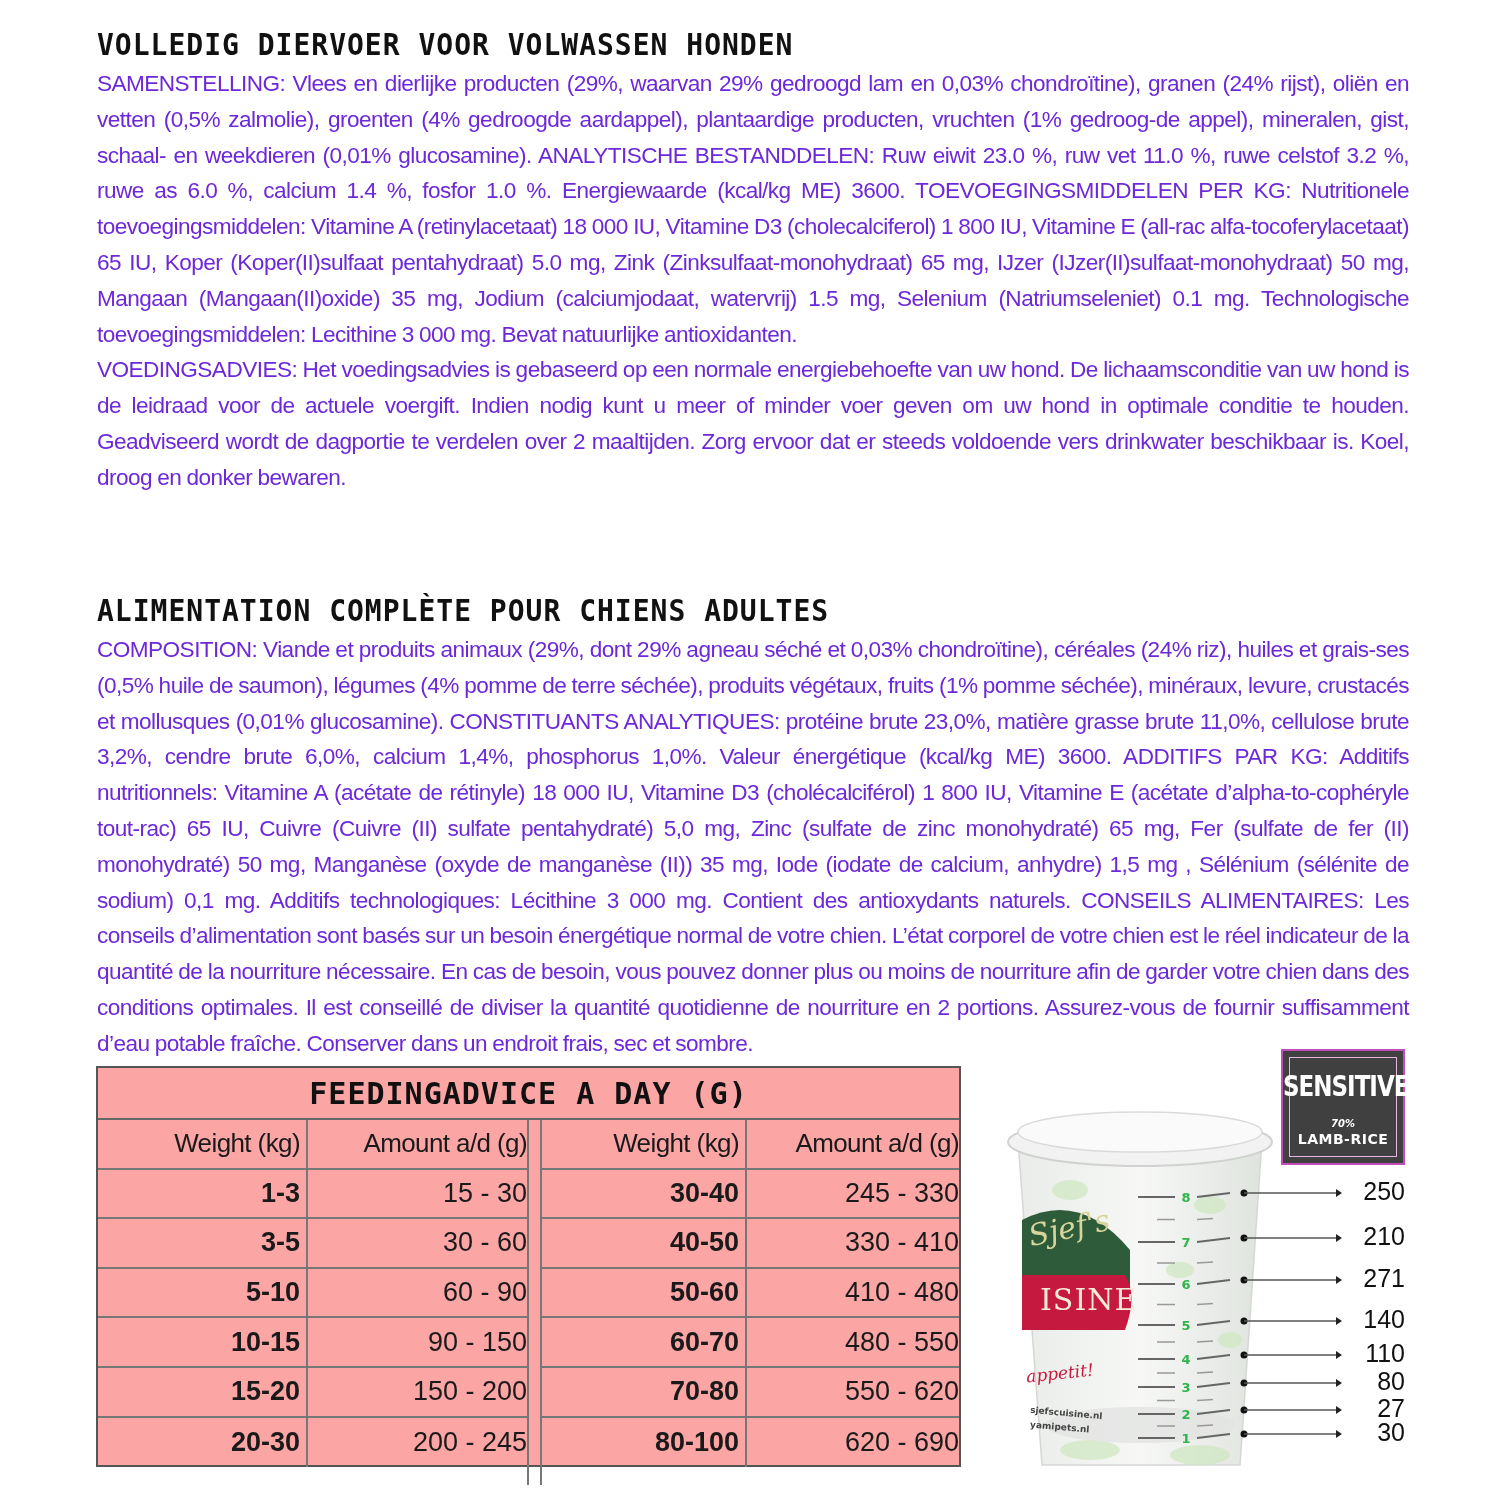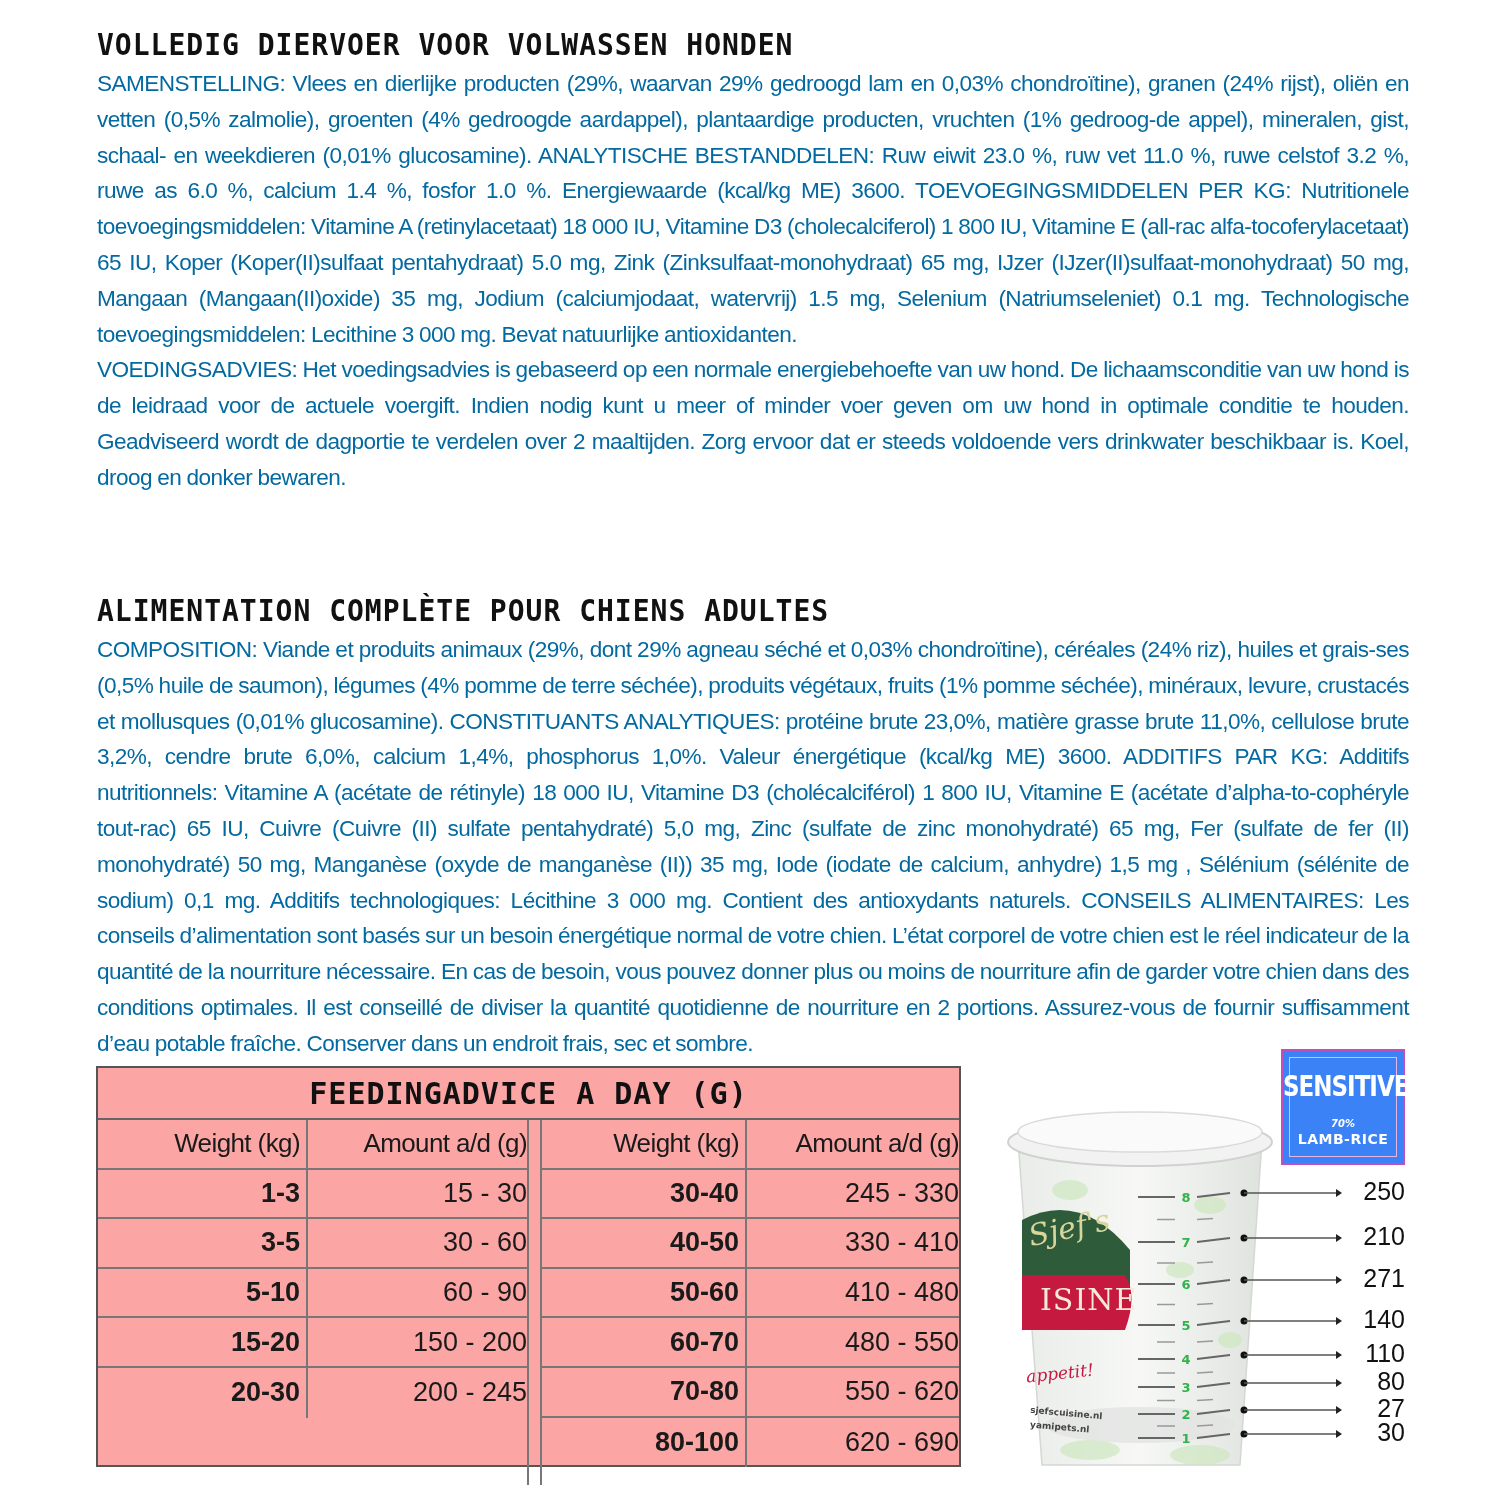--- a/index.html
+++ b/index.html
@@ -17,21 +17,21 @@
     transform:scaleY(1.05);
     transform-origin:left top;
   }
   .body-text {
     font-family:"Liberation Sans", sans-serif;
     font-size:22.6px;
     line-height:35.8px;
     text-align:justify;
     letter-spacing:-0.55px;
     word-spacing:-0.5px;
-    color:#0369a1;
+    color:#6d28d9;
     margin:0;
   }
   #nl { top:28px; }
   #fr { top:565px;margin-top:29px; }
 
   
   #feed-table { position:absolute; left:96px; top:1066px; width:865px; height:401px; border:2px solid #555; box-sizing:border-box; background:#fca5a5; }
   #feed-title { height:50px; border-bottom:2px solid #666; display:flex; align-items:center; justify-content:center;
     font-family:"DejaVu Sans Mono", monospace; font-weight:bold; font-size:30px; letter-spacing:1px; color:#111; }
   .halves { display:flex; height:365px; }
@@ -84,20 +84,24 @@
           <div class="c-w val">1-3</div>
           <div class="c-a">15 - 30</div>
         </div>
         <div class="trow">
           <div class="c-w val">3-5</div>
           <div class="c-a">30 - 60</div>
         </div>
         <div class="trow">
           <div class="c-w val">5-10</div>
           <div class="c-a">60 - 90</div>
+        </div>
+        <div class="trow">
+          <div class="c-w val">10-15</div>
+          <div class="c-a">90 - 150</div>
         </div>
         <div class="trow">
           <div class="c-w val">15-20</div>
           <div class="c-a">150 - 200</div>
         </div>
         <div class="trow">
           <div class="c-w val">20-30</div>
           <div class="c-a">200 - 245</div>
         </div>
     </div>
@@ -241,18 +245,18 @@
       <div class="lvl-label" style="top: 354px; right: 15px;">27</div>
       <div class="lvl-label" style="top: 327px; right: 15px;">80</div>
       <div class="lvl-label" style="top: 299px; right: 15px;">110</div>
       <div class="lvl-label" style="top: 265px; right: 15px;">140</div>
       <div class="lvl-label" style="top: 224px; right: 15px;">271</div>
       <div class="lvl-label" style="top: 182px; right: 15px;">210</div>
       <div class="lvl-label" style="top: 137px; right: 15px;">250</div>
     </div>
 </div>
 
-<div id="badge" style="background: #3b82f6;">
+<div id="badge" style="background: #404040;">
   <div class="inner"></div>
   <div id="badge-title">SENSITIVE</div>
   <div id="badge-pct">70%</div>
   <div id="badge-sub">LAMB-RICE</div>
 </div>
 
 </body></html>

